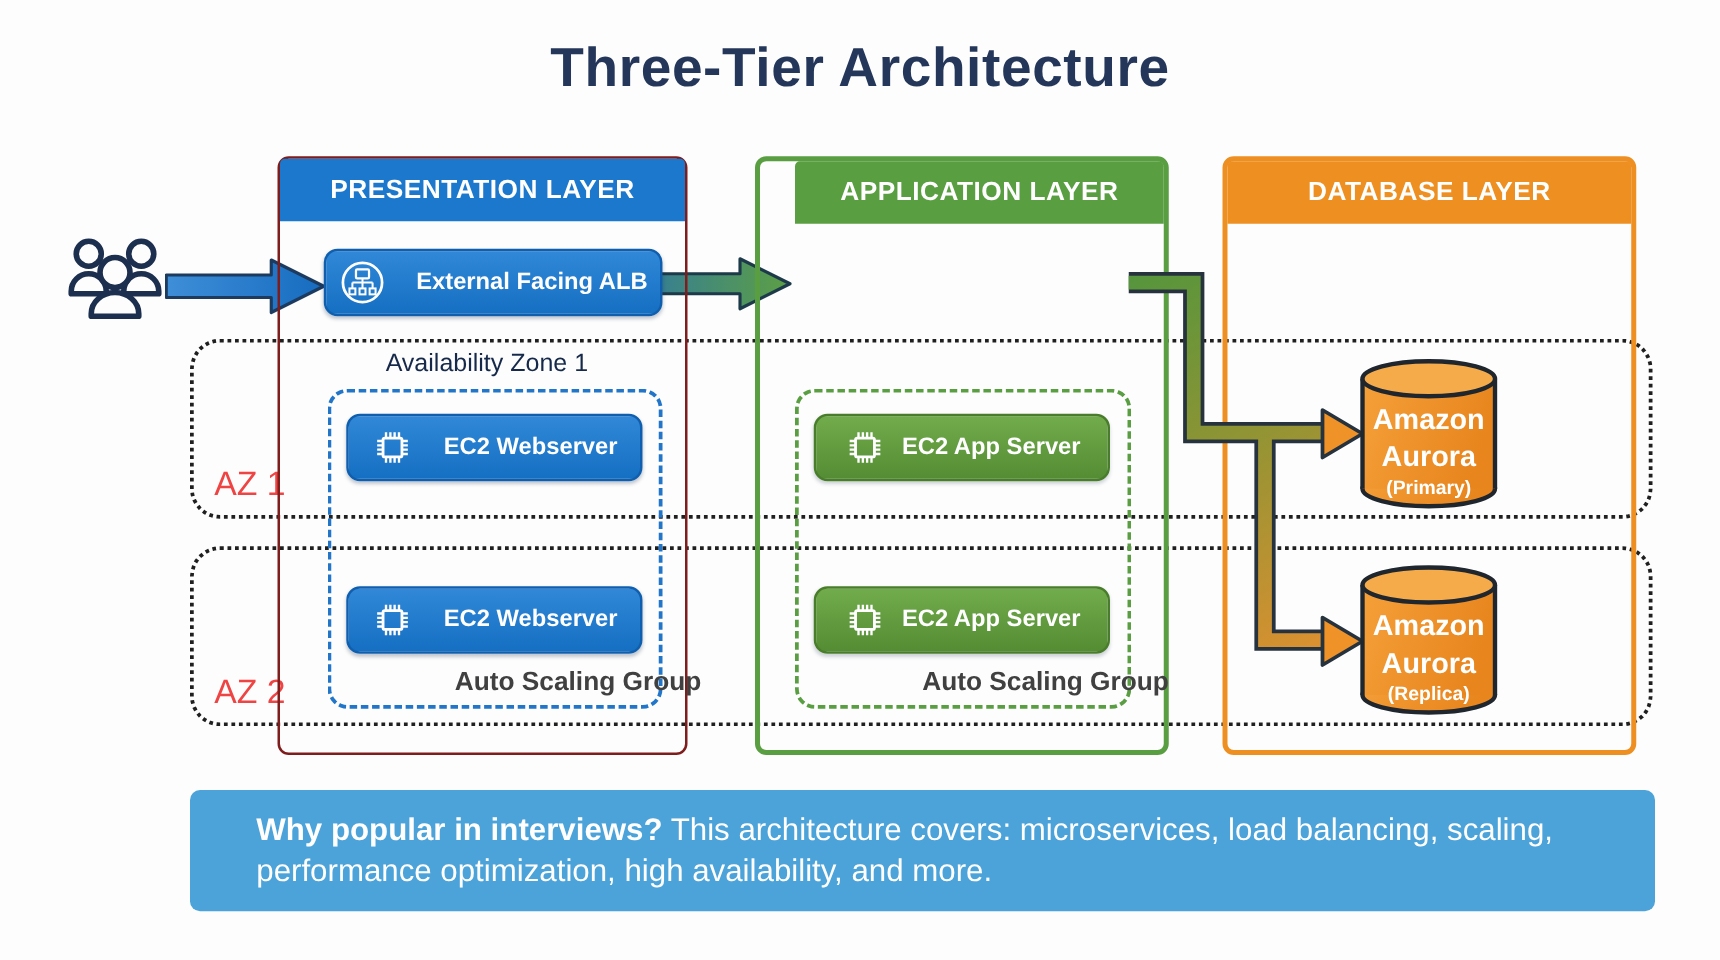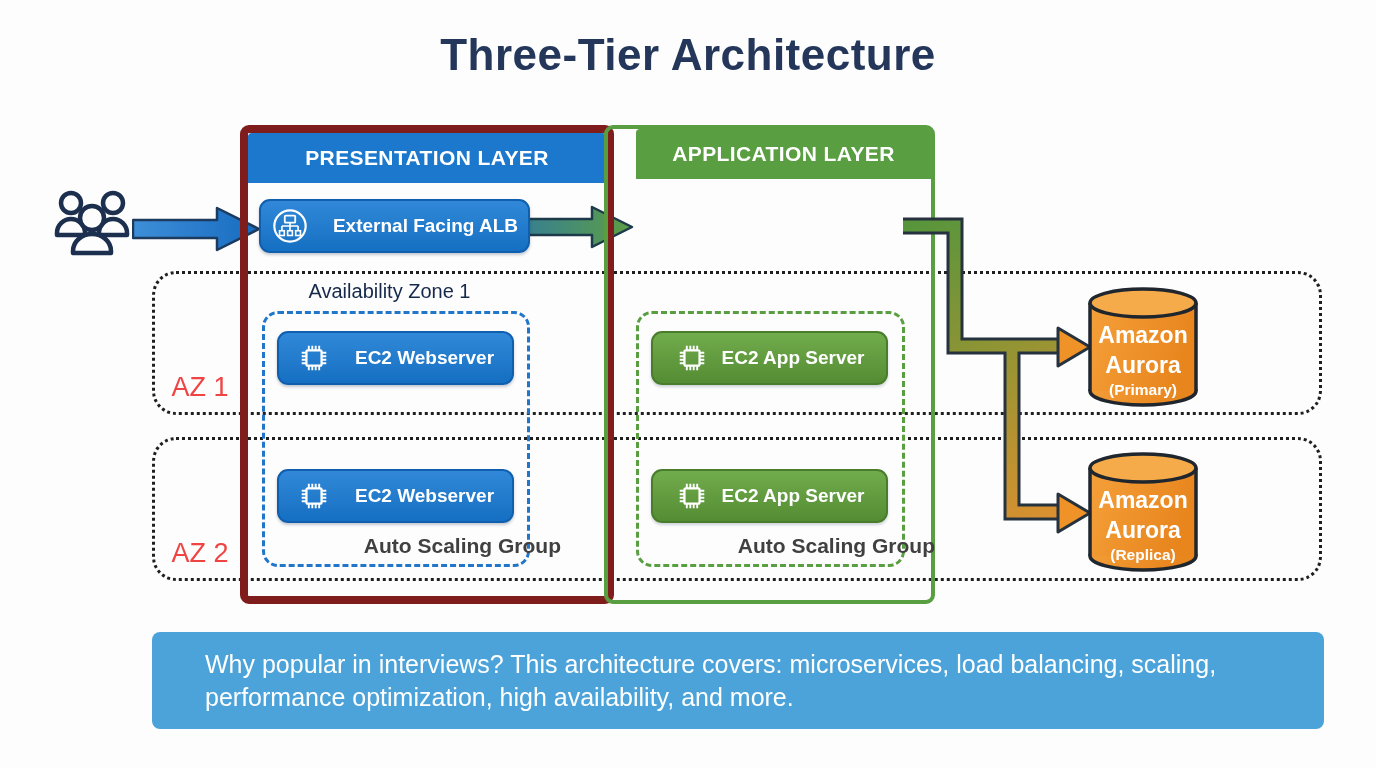--- a/index.html
+++ b/index.html
@@ -17,21 +17,21 @@
     position:absolute; left:152px; width:1170px; height:144px;
     border:3px dotted #1f1f1f; border-radius:24px;
   }
   .az1 { top:271px; } .az2 { top:437px; }
   .azlabel {
     position:absolute; left:168px; width:64px; text-align:center;
     font-size:27px; color:#ef4444; font-weight:500;margin-top:38px;
   }
   
   .col { position:absolute; top:125px; height:479px; border-radius:9px; }
-  .col-pres { left:240px; width:374px; border:8px solid #7f1d1d; }
+  .col-pres { left:222px; width:328px; border:2px solid #7f1d1d; }
   .col-app  { left:604px; width:331px; border:4px solid #5a9e42;padding-left:28px; }
   .col-db   { left:978px; width:331px; border:4px solid #ee8f22; }
   .colhead {
     height:50px; display:flex; align-items:center; justify-content:center;
     color:#fff; font-weight:bold; font-size:21px; letter-spacing:0.4px;
     border-radius:4px 4px 0 0;
   }
   .head-blue { background:#1c78cc; }
   .head-green { background:#5a9e42; }
   .head-orange { background:#ee8f22; }
@@ -70,21 +70,21 @@
   .asglabel-app  { left:604px; width:331px; }
   
   .svg-abs { position:absolute; }
   
   .banner {
     position:absolute; left:152px; top:632px; width:1172px; height:97px;
     background:#4ba3d9; border-radius:8px; color:#fff;
     display:flex; align-items:center; padding:0 58px 0 53px;
     font-size:25px; line-height:33px;
   }
-  .banner strong { font-weight:normal;margin-top:14px; }
+  .banner strong { font-weight:bold;margin-top:14px; }
 </style>
 </head>
 <body>
 
 <div class="canvas">
 
   <div class="title">Three-Tier Architecture</div>
 
   <svg class="svg-abs" style="left:50px;top:188px" width="84" height="68" viewBox="0 0 84 68">
     <g stroke="#1d2f4e" stroke-width="4.5" fill="#fdfdfd" stroke-linejoin="round">
@@ -120,20 +120,23 @@
   <div class="azrow az1"></div>
   <div class="azrow az2"></div>
   <div class="azlabel" style="top:334px">AZ 1</div>
   <div class="azlabel" style="top:500px">AZ 2</div>
 
   <div class="col col-pres">
     <div class="colhead head-blue">PRESENTATION LAYER</div>
   </div>
   <div class="col col-app">
     <div class="colhead head-green">APPLICATION LAYER</div>
+  </div>
+  <div class="col col-db">
+    <div class="colhead head-orange">DATABASE LAYER</div>
   </div>
 
   <div class="zonelabel">Availability Zone 1</div>
   <div class="asgbox asg-blue"></div>
   <div class="asgbox asg-green"></div>
   <div class="asglabel asglabel-pres">Auto Scaling Group</div>
   <div class="asglabel asglabel-app">Auto Scaling Group</div>
 
   <div class="albbox fill-blue alb-ext">
     <svg width="38" height="38" viewBox="0 0 40 40">

